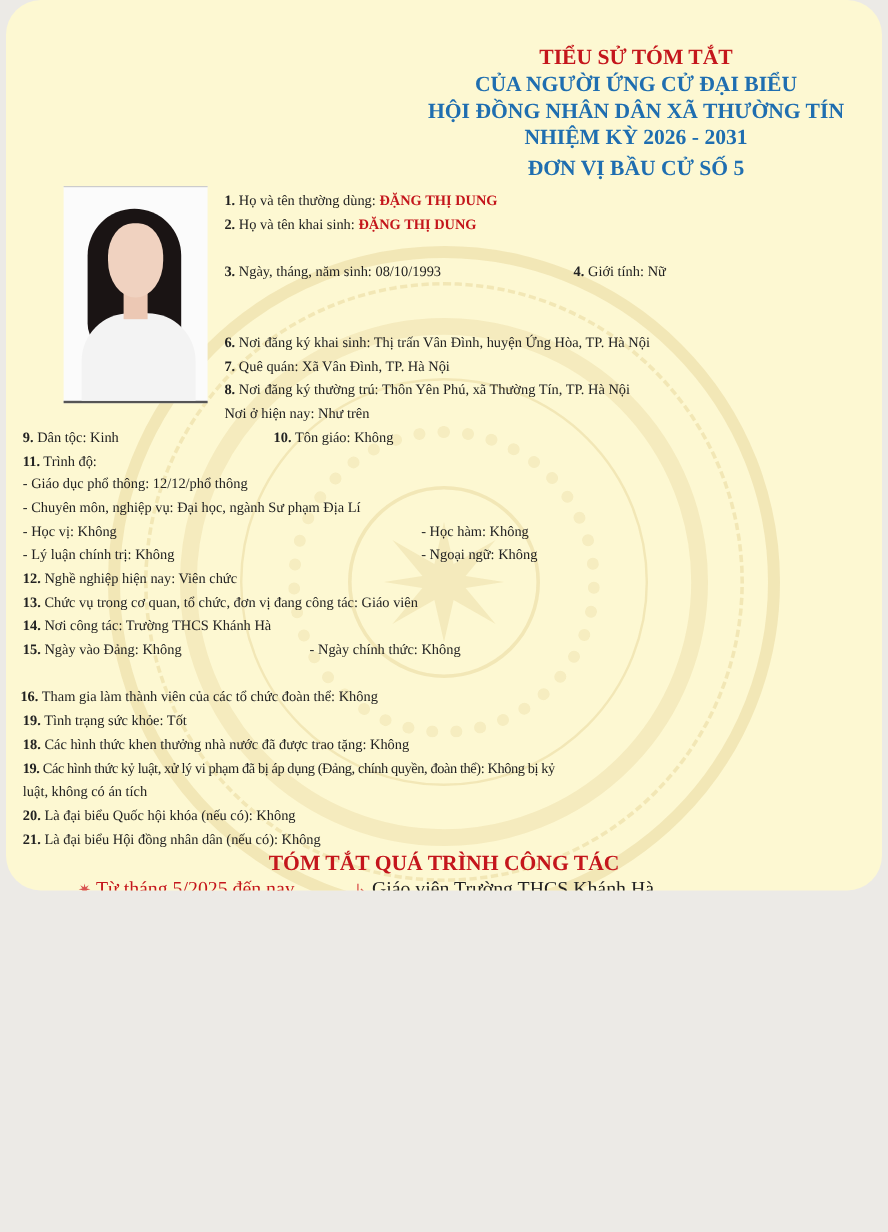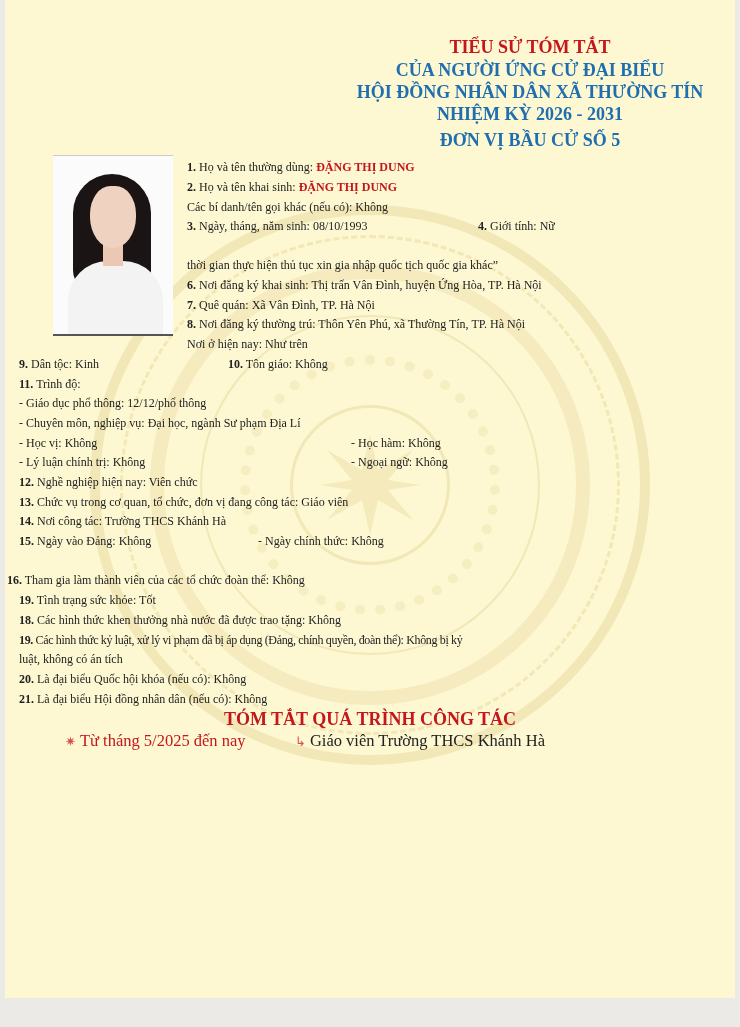--- a/index.html
+++ b/index.html
@@ -2,23 +2,24 @@
 <html><head>
 <meta charset="utf-8">
 <style>
   html, body { margin: 0; padding: 0; }
   body {
     width: 740px; height: 1027px; overflow: hidden;
     background: #eceae6;
     font-family: "Liberation Serif", serif;
   }
   .page {
-    position: absolute; left: 5px; top: 0; width: 730px; height: 998px;
+    position: absolute; left: 5px; top: 0; width: 730px; height: 742px;
     background: #fdf8d2;
     overflow: hidden;
+    border-radius: 29px;
   }
   .drum {
     position: absolute; left: 85px; top: 205px; width: 560px; height: 560px;
     border-radius: 50%;
     pointer-events: none;
   }
   .drum .ring { position: absolute; border-radius: 50%; border-style: solid; border-color: rgba(214,186,110,0.28); }
   .drum .r1 { left: 0; top: 0; right: 0; bottom: 0; border-width: 10px; }
   .drum .r2 { left: 30px; top: 30px; right: 30px; bottom: 30px; border-width: 3px; border-style: dashed; }
   .drum .r3 { left: 60px; top: 60px; right: 60px; bottom: 60px; border-width: 14px; border-color: rgba(214,186,110,0.2); }
@@ -104,30 +105,26 @@
       <div class="neck"></div>
       <div class="face"></div>
   </div>
 
   <div class="line" style="left:182px;top:158px">
     <b>1.</b><span> Họ và tên thường dùng: </span><span class="name">ĐẶNG THỊ DUNG</span>
   </div>
   <div class="line" style="left:182px;top:178px">
     <b>2.</b><span> Họ và tên khai sinh: </span><span class="name">ĐẶNG THỊ DUNG</span>
   </div>
-  <div class="line" style="left:182px;top:198px">
-    <span>Các bí danh/tên gọi khác (nếu có): </span><span>Không</span>
-  </div>
   <div class="line" style="left:182px;top:217px">
     <b>3.</b><span> Ngày, tháng, năm sinh: </span><span>08/10/1993</span>
   </div>
   <div class="line" style="left:473px;top:217px">
     <b>4.</b><span> Giới tính: </span><span>Nữ</span>
   </div>
-  <div class="line" style="left:182px;top:256px">thời gian thực hiện thủ tục xin gia nhập quốc tịch quốc gia khác”</div>
   <div class="line" style="left:182px;top:276px">
     <b>6.</b><span> Nơi đăng ký khai sinh: </span><span>Thị trấn Vân Đình, huyện Ứng Hòa, TP. Hà Nội</span>
   </div>
   <div class="line" style="left:182px;top:296px">
     <b>7.</b><span> Quê quán: </span><span>Xã Vân Đình, TP. Hà Nội</span>
   </div>
   <div class="line" style="left:182px;top:315px">
     <b>8.</b><span> Nơi đăng ký thường trú: </span><span>Thôn Yên Phú, xã Thường Tín, TP. Hà Nội</span>
   </div>
   <div class="line" style="left:182px;top:335px">
@@ -170,21 +167,21 @@
   </div>
   <div class="line" style="left:14px;top:512px">
     <b>14.</b><span> Nơi công tác: </span><span>Trường THCS Khánh Hà</span>
   </div>
   <div class="line" style="left:14px;top:532px">
     <b>15.</b><span> Ngày vào Đảng: </span><span>Không</span>
   </div>
   <div class="line" style="left:253px;top:532px">
     <span>- Ngày chính thức: </span><span>Không</span>
   </div>
-  <div class="line" style="left:2px;top:571px">
+  <div class="line" style="left:12px;top:571px">
     <b>16.</b><span> Tham gia làm thành viên của các tổ chức đoàn thể: </span><span>Không</span>
   </div>
   <div class="line" style="left:14px;top:591px">
     <b>19.</b><span> Tình trạng sức khỏe: </span><span>Tốt</span>
   </div>
   <div class="line" style="left:14px;top:611px">
     <b>18.</b><span> Các hình thức khen thưởng nhà nước đã được trao tặng: </span><span>Không</span>
   </div>
   <div class="line" style="left:14px;top:631px;letter-spacing:-0.35px">
     <b>19.</b><span> Các hình thức kỷ luật, xử lý vi phạm đã bị áp dụng (Đảng, chính quyền, đoàn thể): </span><span>Không bị kỷ</span>

